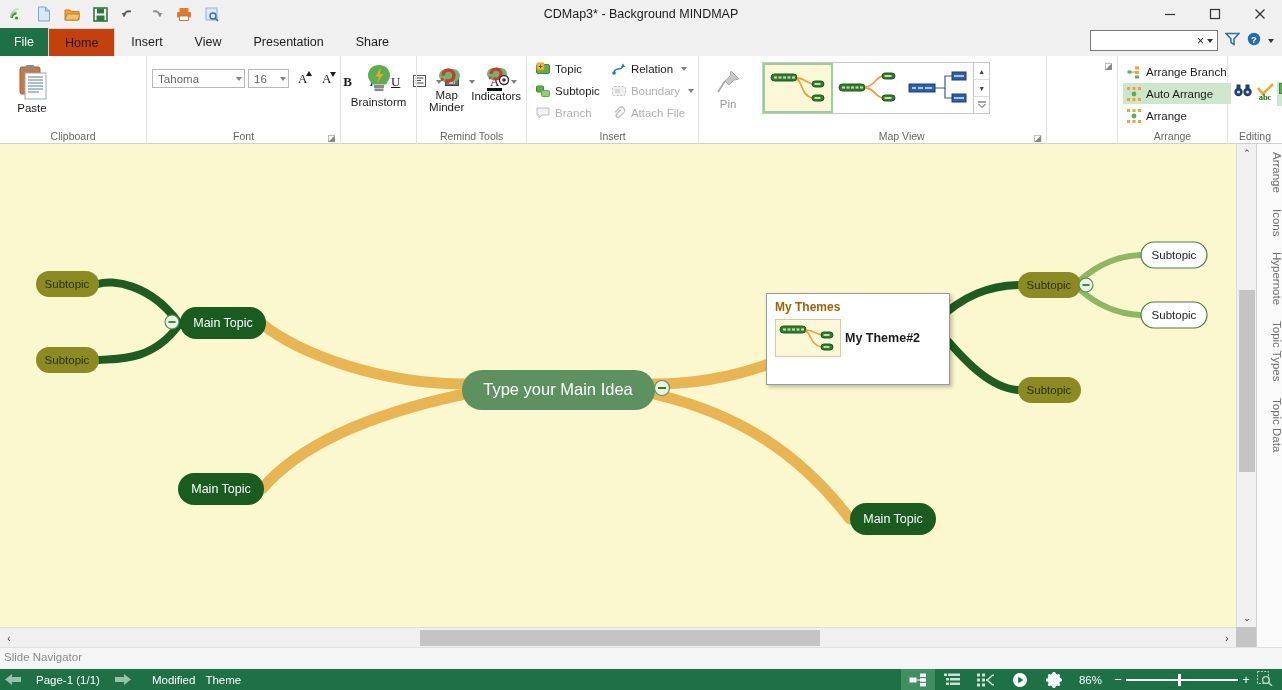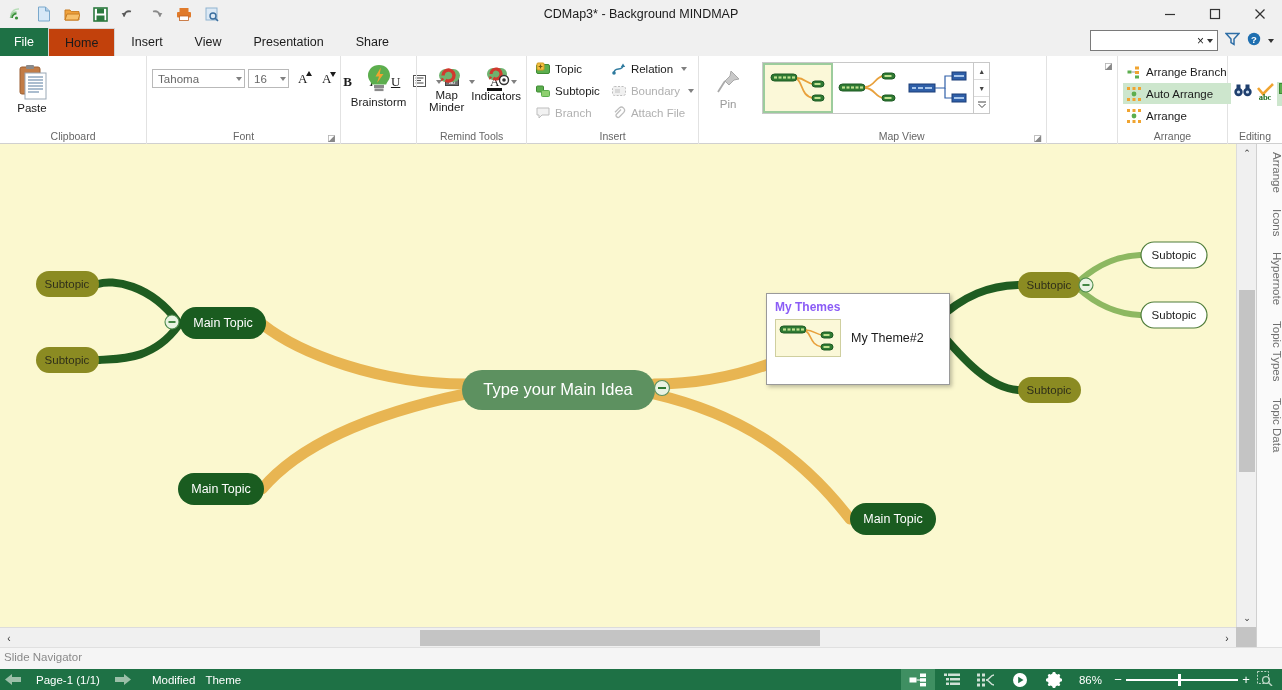--- a/index.html
+++ b/index.html
@@ -142,22 +142,22 @@
 
   
 
   
   #themes-popup {
     position: absolute; left: 766px; top: 149px; width: 184px; height: 92px;
     background: #ffffff; border: 1px solid #9a9a9a;
     box-shadow: 2px 2px 4px rgba(0,0,0,0.25);
     z-index: 40;
   }
-  #themes-popup .hdr { font-size: 12px; font-weight: bold; color: #8b5cf6; padding: 6px 0 0 8px; }
-  #themes-popup .row { display: flex; align-items: center; gap: 10px; padding: 5px 0 0 8px; }
+  #themes-popup .hdr { font-size: 12px; font-weight: bold; color: #a16207; padding: 6px 0 0 8px; }
+  #themes-popup .row { display: flex; align-items: center; gap: 4px; padding: 5px 0 0 8px; font-weight: bold; }
   #themes-popup .tn { width: 66px; height: 38px; background: #fbf8d8; border: 1px solid #cfcf9f; }
   #themes-popup .tl { font-size: 12.5px; color: #1b1b1b; }
 
   
   #vscroll {
     position: absolute; right: 26px; top: 144px; width: 20px; height: 483px;
     background: #f0f0f0; border-left: 1px solid #dcdcdc;
   }
   #vscroll .arr {
     width: 20px; height: 18px; display:flex;align-items:center;justify-content:center;

